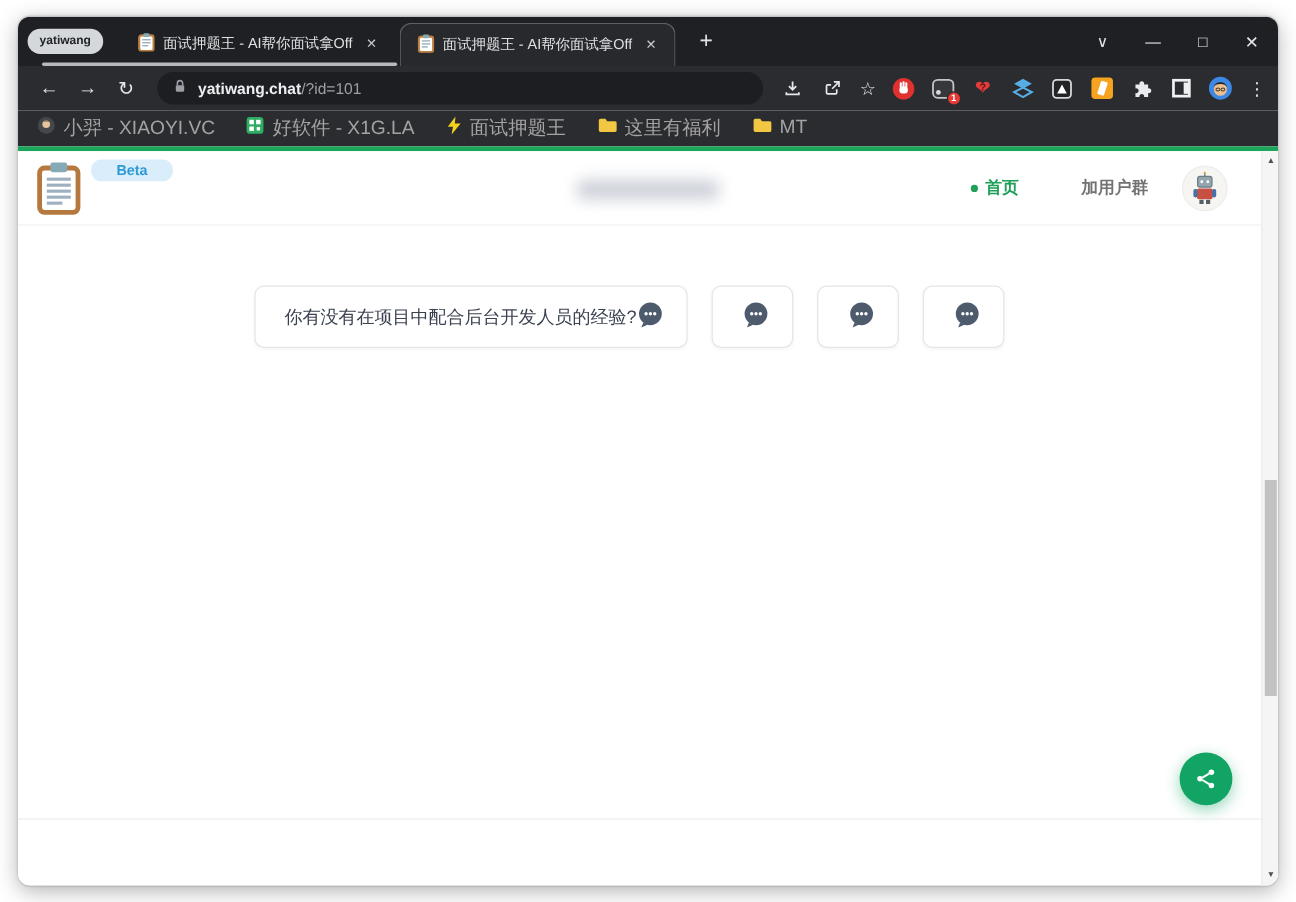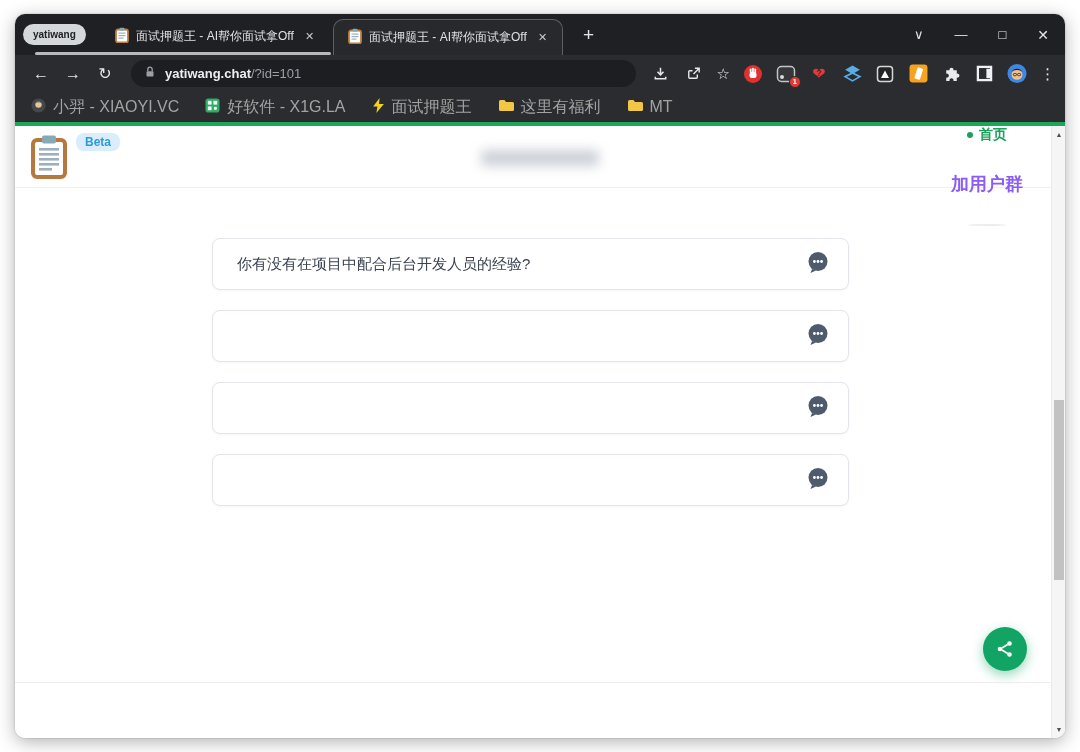--- a/index.html
+++ b/index.html
@@ -41,31 +41,31 @@
   
   .bookmarks{ height:30px; background:#2b2c30; display:flex; align-items:center; gap:26px; padding-left:16px; }
   .bmitem{ display:flex; align-items:center; gap:7px; color:#a3a3a3; font-size:16px; }
   .greenline{ height:4px; background:#1ba65c; }
 
   
   .content{ position:relative; height:612px; background:#fff; }
   .pheader{ position:absolute; left:0; top:0; right:0; height:62px; border-bottom:1px solid #f0f0f0; }
   .logo{ position:absolute; left:15px; top:8px; }
   .beta{ position:absolute; left:61px; top:7px; background:#d9edfa; color:#2f9bd6; font-size:12px; font-weight:700;
-         padding:2px 9px; border-radius:8px;text-align:right; }
+         padding:2px 21px; border-radius:8px;text-align:right; }
   .blurtitle{ position:absolute; left:50%; top:24px; transform:translateX(-50%); width:118px; height:16px;
               background:#c3c8d1; border-radius:4px; filter:blur(6px); opacity:.85; }
-  .pnav{ position:absolute; right:42px; top:0; height:62px; display:flex; align-items:center; gap:28px;flex-direction:column; }
+  .pnav{ position:absolute; right:42px; top:0; height:62px; display:flex; align-items:center; gap:28px; }
   .home{ display:flex; align-items:center; gap:6px; color:#1fa05a; font-size:14px; font-weight:700; }
   .dot{ width:6px; height:6px; border-radius:50%; background:#1fa05a; }
-  .join{ color:#8b5cf6; font-size:18px; font-weight:700; }
+  .join{ color:#737373; font-size:14px; font-weight:700;margin-left:24px; }
   .pavatar{ width:38px; height:38px; border-radius:50%; background:#f6f5f2; border:1px solid #ececea;
             display:flex; align-items:center; justify-content:center; overflow:hidden; }
 
-  .cards{ position:absolute; left:197px; top:112px; width:637px; display:flex; flex-direction:column; gap:20px; }
+  .cards{ position:absolute; left:197px; top:112px; width:637px; display:flex; flex-direction:row; gap:20px; }
   .card{ height:52px; background:#fff; border:1px solid #e2e5e9; border-radius:8px; box-shadow:0 1px 3px rgba(0,0,0,.04);
          display:flex; align-items:center; padding:0 18px 0 24px; }
   .qtext{ font-size:15px; color:#3a4150; }
   .bubble{ margin-left:auto; }
 
   .fab{ position:absolute; left:968px; top:501px; width:44px; height:44px; border-radius:50%; background:#12a464;
         display:flex; align-items:center; justify-content:center; box-shadow:0 4px 12px rgba(18,164,100,.45); }
   .footline{ position:absolute; left:0; top:556px; width:100%; height:1px; background:#ededed; }
 
   .vscroll{ position:absolute; right:0; top:0; width:14px; height:612px; background:#f5f5f5; border-left:1px solid #ebebeb; }

